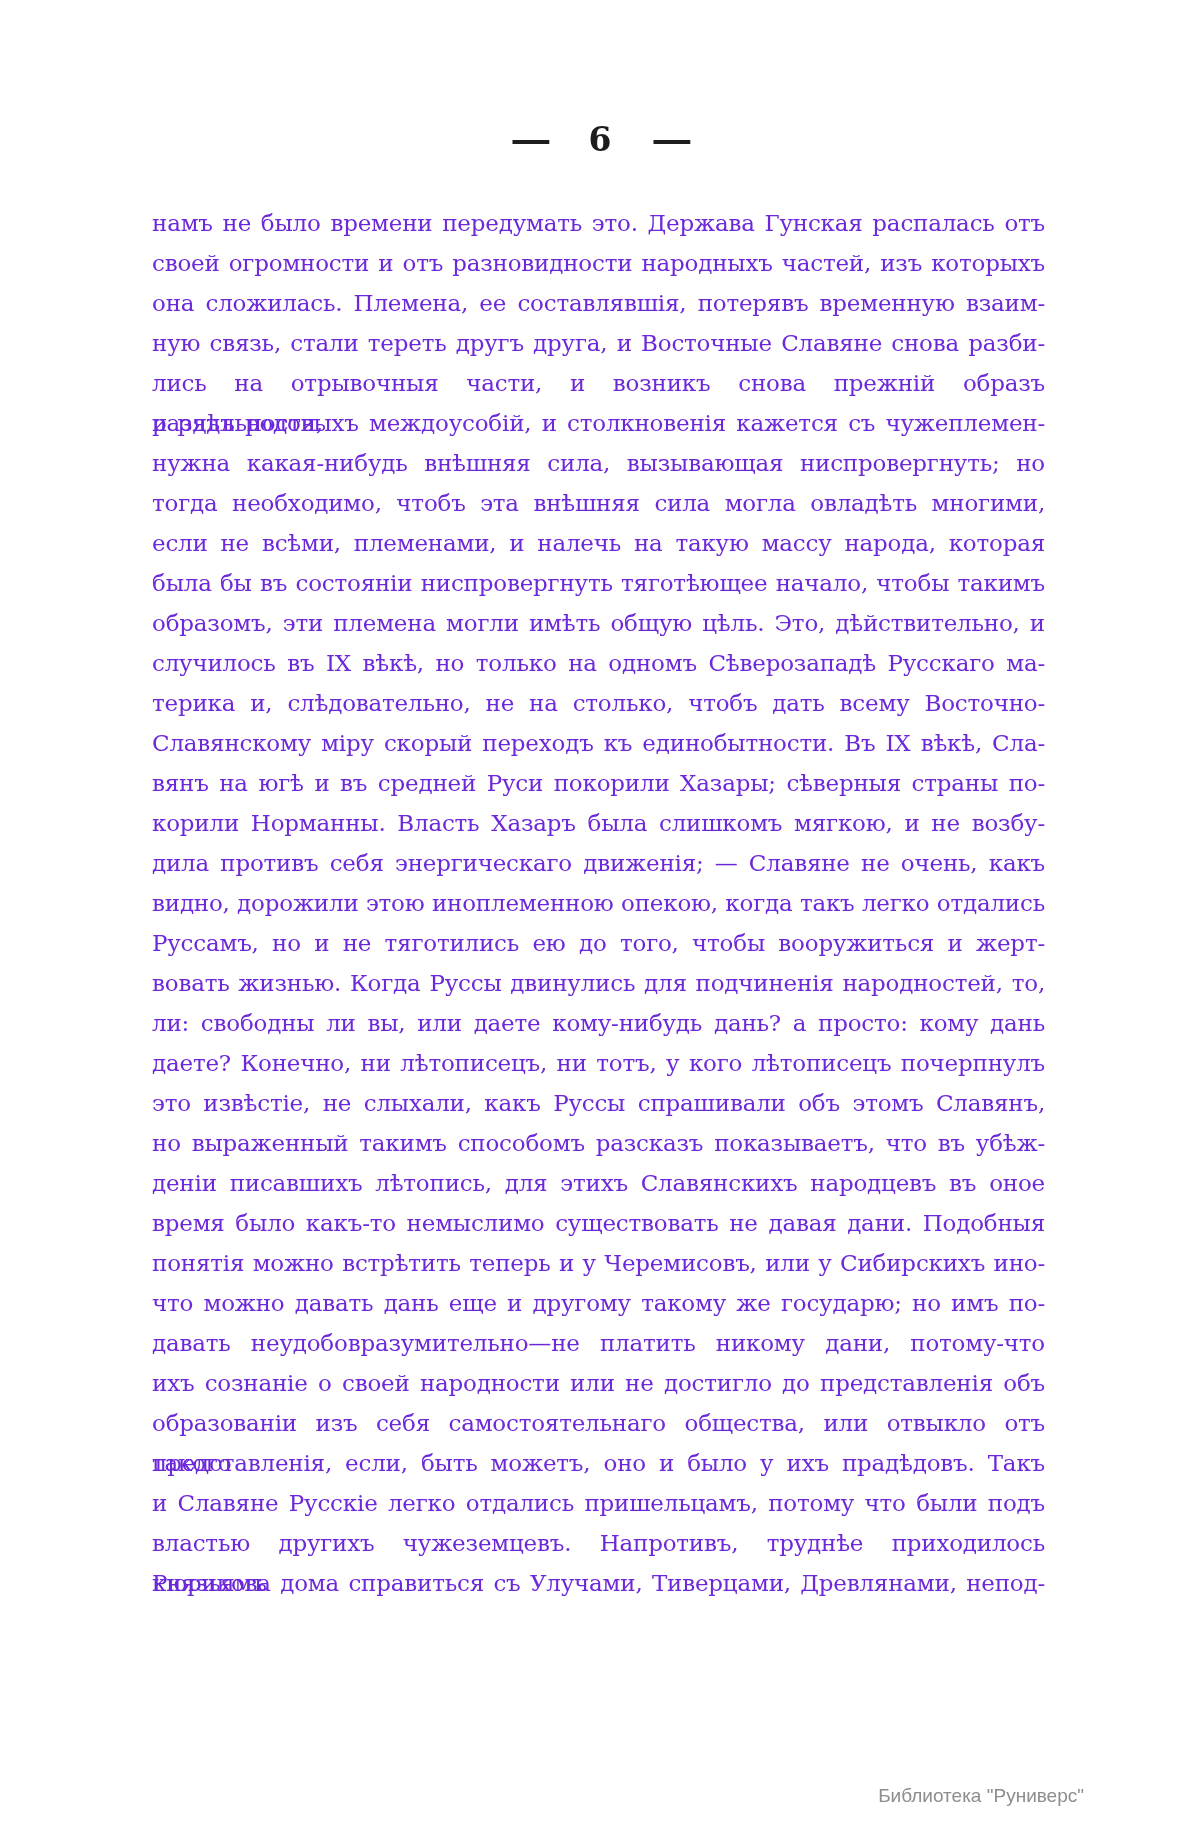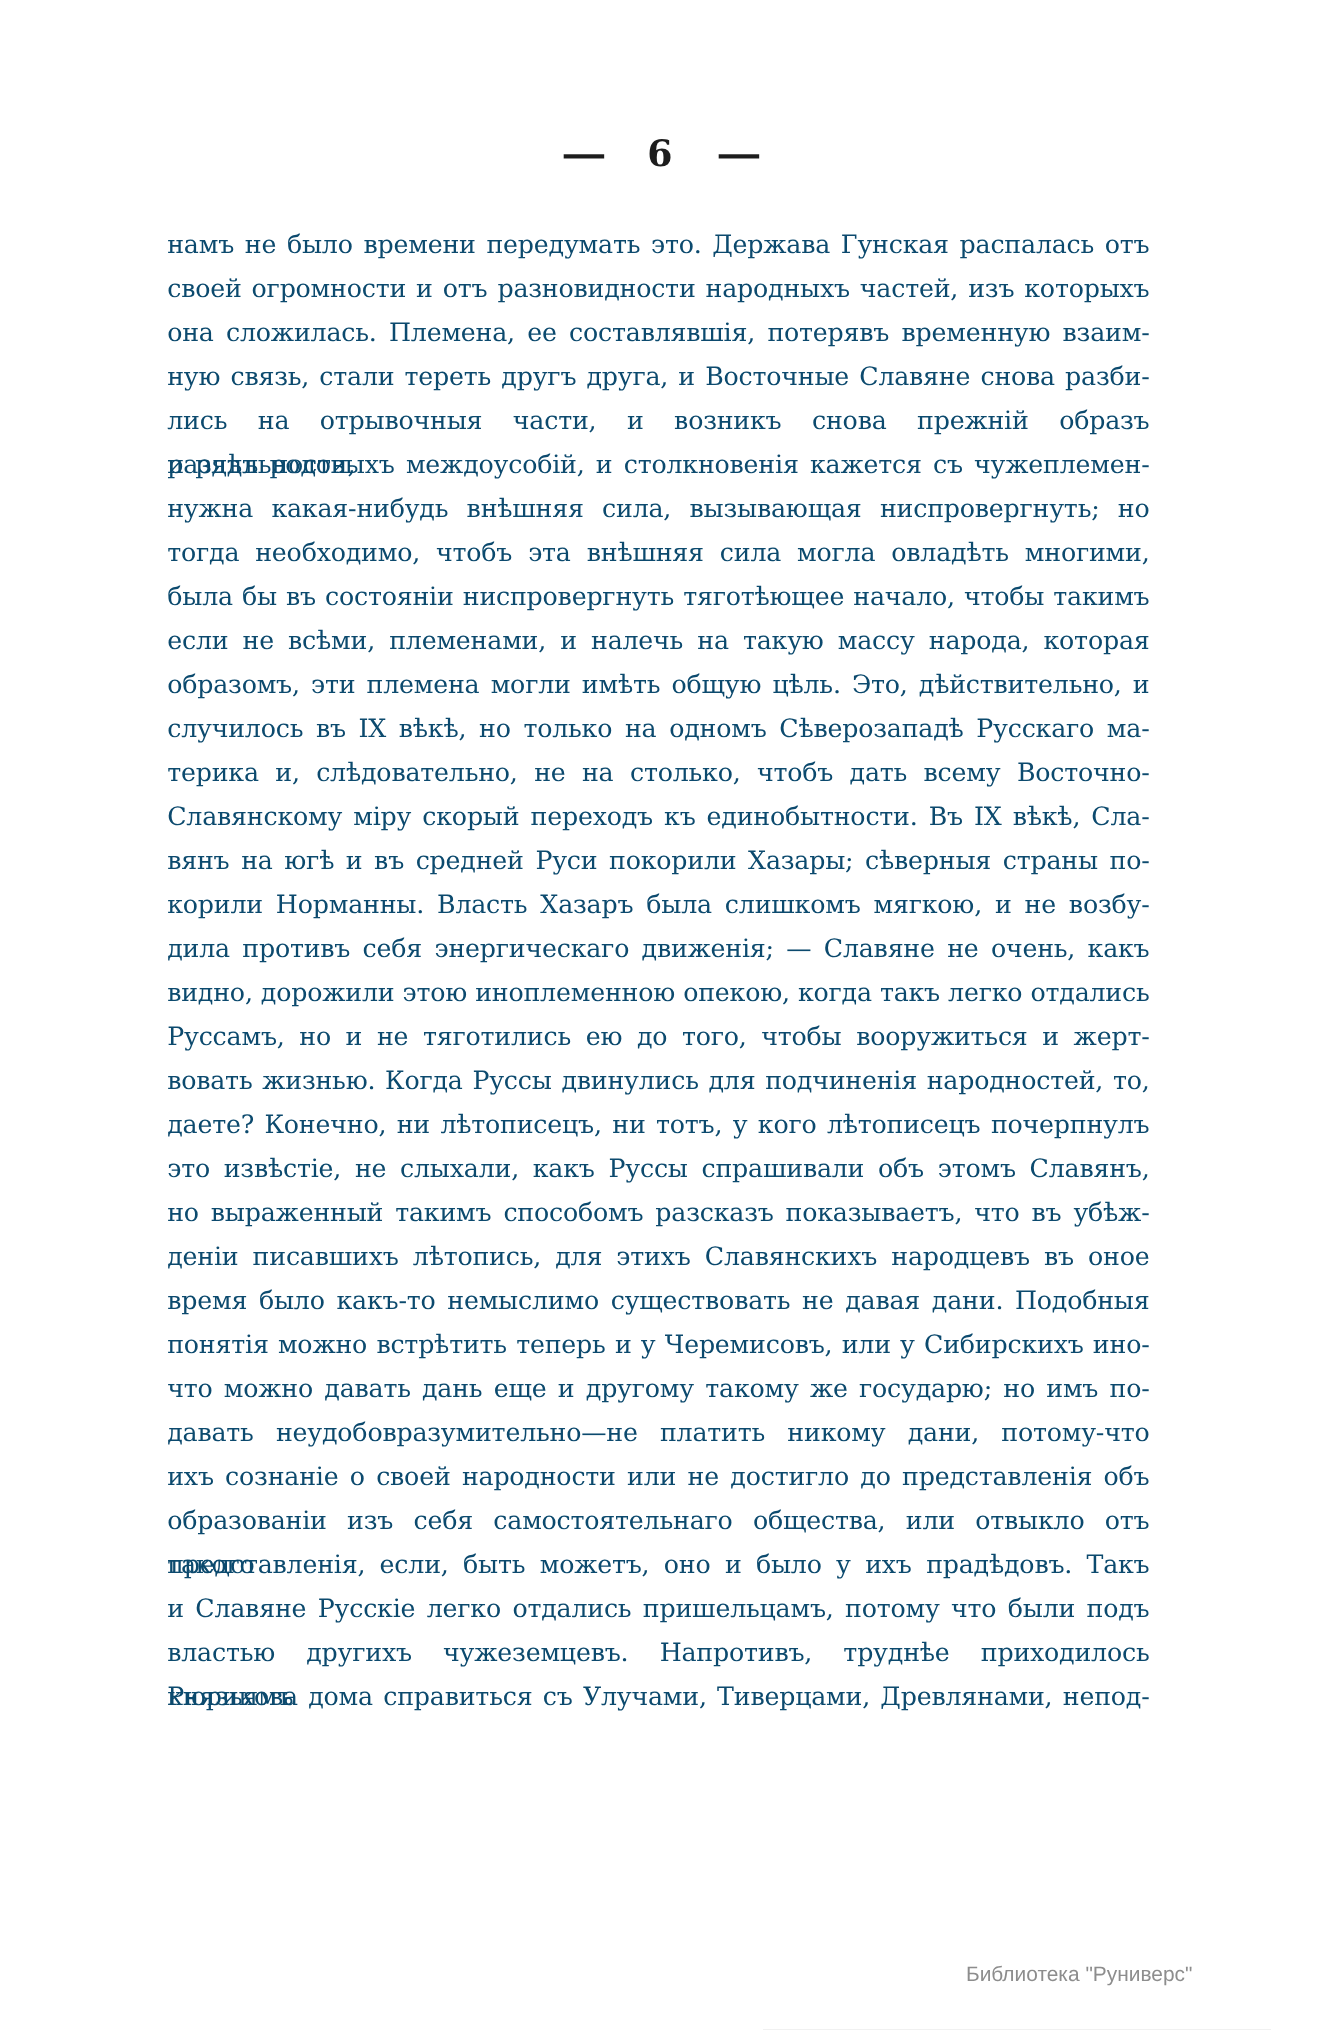--- a/index.html
+++ b/index.html
@@ -27,21 +27,21 @@
   }
   .page-header .dash {
     letter-spacing: -2px;
     transform: scaleX(1.25);
   }
   .text-block {
     position: absolute;
     left: 152px;
     top: 203px;
     width: 893px;
-    color: #0c4a6e;
+    color: #6d28d9;
   }
   .text-line {
     height: 40px;
     line-height: 40px;
     font-size: 23px;
     letter-spacing: -0.2px;
     white-space: nowrap;
     text-align: justify;
     text-align-last: justify;
     overflow: visible;
@@ -71,32 +71,33 @@
 
   <div class="text-block">
       <div class="text-line">намъ не было времени передумать это. Держава Гунская распалась отъ</div>
       <div class="text-line">своей огромности и отъ разновидности народныхъ частей, изъ которыхъ</div>
       <div class="text-line">она сложилась. Племена, ее составлявшія, потерявъ временную взаим-</div>
       <div class="text-line">ную связь, стали тереть другъ друга, и Восточные Славяне снова разби-</div>
       <div class="text-line">лись на отрывочныя части, и возникъ снова прежній образъ раздѣльности,</div>
       <div class="text-line">и рядъ родовыхъ междоусобій, и столкновенія кажется съ чужеплемен-</div>
       <div class="text-line">нужна какая-нибудь внѣшняя сила, вызывающая ниспровергнуть; но</div>
       <div class="text-line">тогда необходимо, чтобъ эта внѣшняя сила могла овладѣть многими,</div>
+      <div class="text-line">если не всѣми, племенами, и налечь на такую массу народа, которая</div>
       <div class="text-line">была бы въ состояніи ниспровергнуть тяготѣющее начало, чтобы такимъ</div>
-      <div class="text-line">если не всѣми, племенами, и налечь на такую массу народа, которая</div>
       <div class="text-line">образомъ, эти племена могли имѣть общую цѣль. Это, дѣйствительно, и</div>
       <div class="text-line">случилось въ IX вѣкѣ, но только на одномъ Сѣверозападѣ Русскаго ма-</div>
       <div class="text-line">терика и, слѣдовательно, не на столько, чтобъ дать всему Восточно-</div>
       <div class="text-line">Славянскому міру скорый переходъ къ единобытности. Въ IX вѣкѣ, Сла-</div>
       <div class="text-line">вянъ на югѣ и въ средней Руси покорили Хазары; сѣверныя страны по-</div>
       <div class="text-line">корили Норманны. Власть Хазаръ была слишкомъ мягкою, и не возбу-</div>
       <div class="text-line">дила противъ себя энергическаго движенія; — Славяне не очень, какъ</div>
       <div class="text-line">видно, дорожили этою иноплеменною опекою, когда такъ легко отдались</div>
       <div class="text-line">Руссамъ, но и не тяготились ею до того, чтобы вооружиться и жерт-</div>
       <div class="text-line">вовать жизнью. Когда Руссы двинулись для подчиненія народностей, то,</div>
+      <div class="text-line">ли: свободны ли вы, или даете кому-нибудь дань? а просто: кому дань</div>
       <div class="text-line">даете? Конечно, ни лѣтописецъ, ни тотъ, у кого лѣтописецъ почерпнулъ</div>
       <div class="text-line">это извѣстіе, не слыхали, какъ Руссы спрашивали объ этомъ Славянъ,</div>
       <div class="text-line">но выраженный такимъ способомъ разсказъ показываетъ, что въ убѣж-</div>
       <div class="text-line">деніи писавшихъ лѣтопись, для этихъ Славянскихъ народцевъ въ оное</div>
       <div class="text-line">время было какъ-то немыслимо существовать не давая дани. Подобныя</div>
       <div class="text-line">понятія можно встрѣтить теперь и у Черемисовъ, или у Сибирскихъ ино-</div>
       <div class="text-line">что можно давать дань еще и другому такому же государю; но имъ по-</div>
       <div class="text-line">давать неудобовразумительно—не платить никому дани, потому-что</div>
       <div class="text-line">ихъ сознаніе о своей народности или не достигло до представленія объ</div>
       <div class="text-line">образованіи изъ себя самостоятельнаго общества, или отвыкло отъ такого</div>

